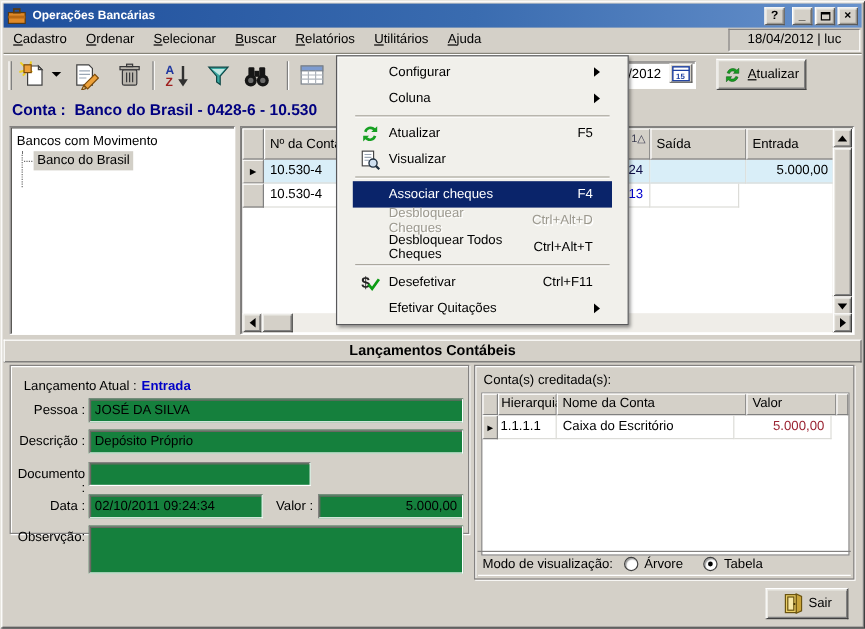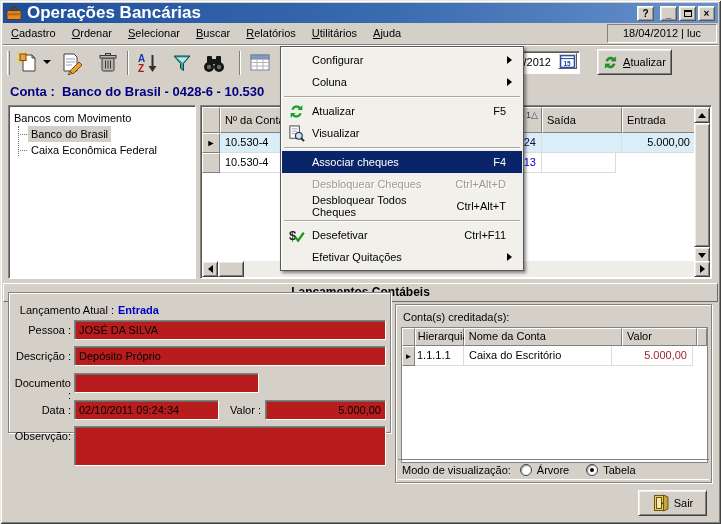--- a/index.html
+++ b/index.html
@@ -15,21 +15,21 @@
              box-shadow: inset 1px 1px 0 #ecebe6, inset -1px -1px 0 #9a978f; background:#d4d0c8; }
   .sunken  { border:1px solid; border-color:#848281 #ffffff #ffffff #848281;
              box-shadow: inset 1px 1px 0 #5a5955; }
   .groove  { border-top:1px solid #858378; border-bottom:1px solid #ffffff; height:2px; }
 
   
   .titlebar { position:absolute; left:3px; top:3px; width:715px; height:20px;
               background:linear-gradient(90deg,#1f4f9c 0%,#3a6cb0 55%,#6892cc 100%);
               display:flex; align-items:center; padding:0 3px; }
   .titlebar .ticon { width:16px; height:15px; margin-right:5px; }
-  .titlebar .ttext { color:#fff; font-weight:bold; font-size:17px; flex:1; }
+  .titlebar .ttext { color:#fff; font-weight:bold; font-size:10px; flex:1; }
   .tbtn { width:17px; height:15px; margin-left:2px; display:flex; align-items:center; justify-content:center;
           font:bold 10px "Liberation Sans",sans-serif; color:#000; cursor:default; }
   .tbtn.gap { margin-left:6px; }
 
   
   .menubar { position:absolute; left:3px; top:25px; height:19px; display:flex; align-items:flex-start; }
   .mitem { display:inline-block; padding:2px 8px; font-size:11px; }
   .mitem::first-letter { text-decoration:underline; }
   .session { position:absolute; right:4px; top:24px; width:110px; height:19px; line-height:17px;
              text-align:center; font-size:11px; background:#d4d0c8;
@@ -93,42 +93,42 @@
   .tri { width:0; height:0; border:4px solid transparent; }
   .tri.up    { border-bottom:5px solid #000; margin-top:-4px; }
   .tri.down  { border-top:5px solid #000; margin-bottom:-4px; }
   .tri.left  { border-right:5px solid #000; margin-left:-4px; }
   .tri.right { border-left:5px solid #000; margin-right:-4px; }
   .thumb { position:absolute; background:#d4d0c8; border:1px solid; border-color:#ffffff #404040 #404040 #ffffff;
            box-shadow: inset 1px 1px 0 #ecebe6, inset -1px -1px 0 #808080; }
 
   
   .ctx { position:absolute; left:280px; top:46px; width:244px; z-index:60; background:#f1f0eb;
-         border:1px solid #58585a; box-shadow:2px 2px 3px rgba(0,0,0,.45), inset 1px 1px 0 #fff; padding:2px 1px; }
+         border:1px solid #58585a; box-shadow:2px 2px 3px rgba(0,0,0,.45), inset 1px 1px 0 #fff; padding:2px 13px; }
   .ci { position:relative; height:22px; display:flex; align-items:center; padding:0 16px 0 30px; font-size:11px; }
   .ci .sc { margin-left:auto; padding-left:18px; }
   .ci.hl { background:#0a246a; color:#fff;gap:33px; }
   .ci.dis { color:#9c998f; text-shadow:1px 1px 0 #fff; }
   .ci .subarr { position:absolute; right:6px; top:7px; width:0; height:0;
                 border:4px solid transparent; border-left:5px solid #000; }
   .csep { height:1px; background:#aaa79e; box-shadow:0 1px 0 #fff; margin:3px 2px; }
   .gico { position:absolute; left:6px; top:3px; width:17px; height:17px; }
 
   
   .secbar { position:absolute; left:3px; right:3px; top:283px; height:19px; background:#d4d0c8;
             border:1px solid; border-color:#ffffff #6a6a6a #6a6a6a #ffffff;
             text-align:center; font-weight:bold; font-size:12px; line-height:17px; }
 
   
   .panelbox { position:absolute; background:#d4d0c8; border:1px solid #848281; box-shadow:1px 1px 0 #fff, inset 1px 1px 0 #fff; }
-  .pleft  { left:8px;  top:292px; width:383px; height:141px; }
+  .pleft  { left:8px;  top:304px; width:383px; height:141px; }
   .pright { left:395px; top:304px; width:317px; height:179px; }
 
   .flabel { position:absolute; font-size:11px; text-align:right; }
-  .field { position:absolute; background:#b91c1c; border:1px solid; border-color:#848281 #ffffff #ffffff #848281;
+  .field { position:absolute; background:#15803d; border:1px solid; border-color:#848281 #ffffff #ffffff #848281;
            box-shadow: inset 1px 1px 0 #6a6963; font-size:11px; line-height:18px; padding:0 4px; overflow:hidden; }
   .blue { color:#0000c8; font-weight:bold; }
 
   
   .ctable { position:absolute; left:5px; top:22px; width:307px; height:136px; background:#fff; border:1px solid #848281; }
   .chead { display:flex; height:18px; }
   .ch { background:#d4d0c8; border:1px solid; border-color:#fff #808080 #808080 #fff;
         font-size:11px; padding:0 4px; line-height:15px; }
   .crow { display:flex; height:20px; }
   .cc { border-right:1px solid #dcdcd8; border-bottom:1px solid #dcdcd8; padding:0 5px; line-height:19px; font-size:11px; }
@@ -283,21 +283,20 @@
     </div>
   </div>
 
   <div class="accline">Conta :  Banco do Brasil - 0428-6 - 10.530</div>
 
   <div class="tree sunken">
     <div class="inner">
       <div class="trow"><span class="tnode">Bancos com Movimento</span></div>
       <div class="tvline"></div>
       <div class="trow child"><span class="tnode sel">Banco do Brasil</span></div>
-      <div class="trow child"><span class="tnode">Caixa Econômica Federal</span></div>
     </div>
   </div>
 
   <div class="grid sunken">
     <div class="gridin">
       <div class="ghead">
         <div class="gh" style="width:18px"></div>
         <div class="gh" style="width:88px">Nº da Conta</div>
         <div class="gh" style="width:234px">
           <span class="sortind">1△</span>

